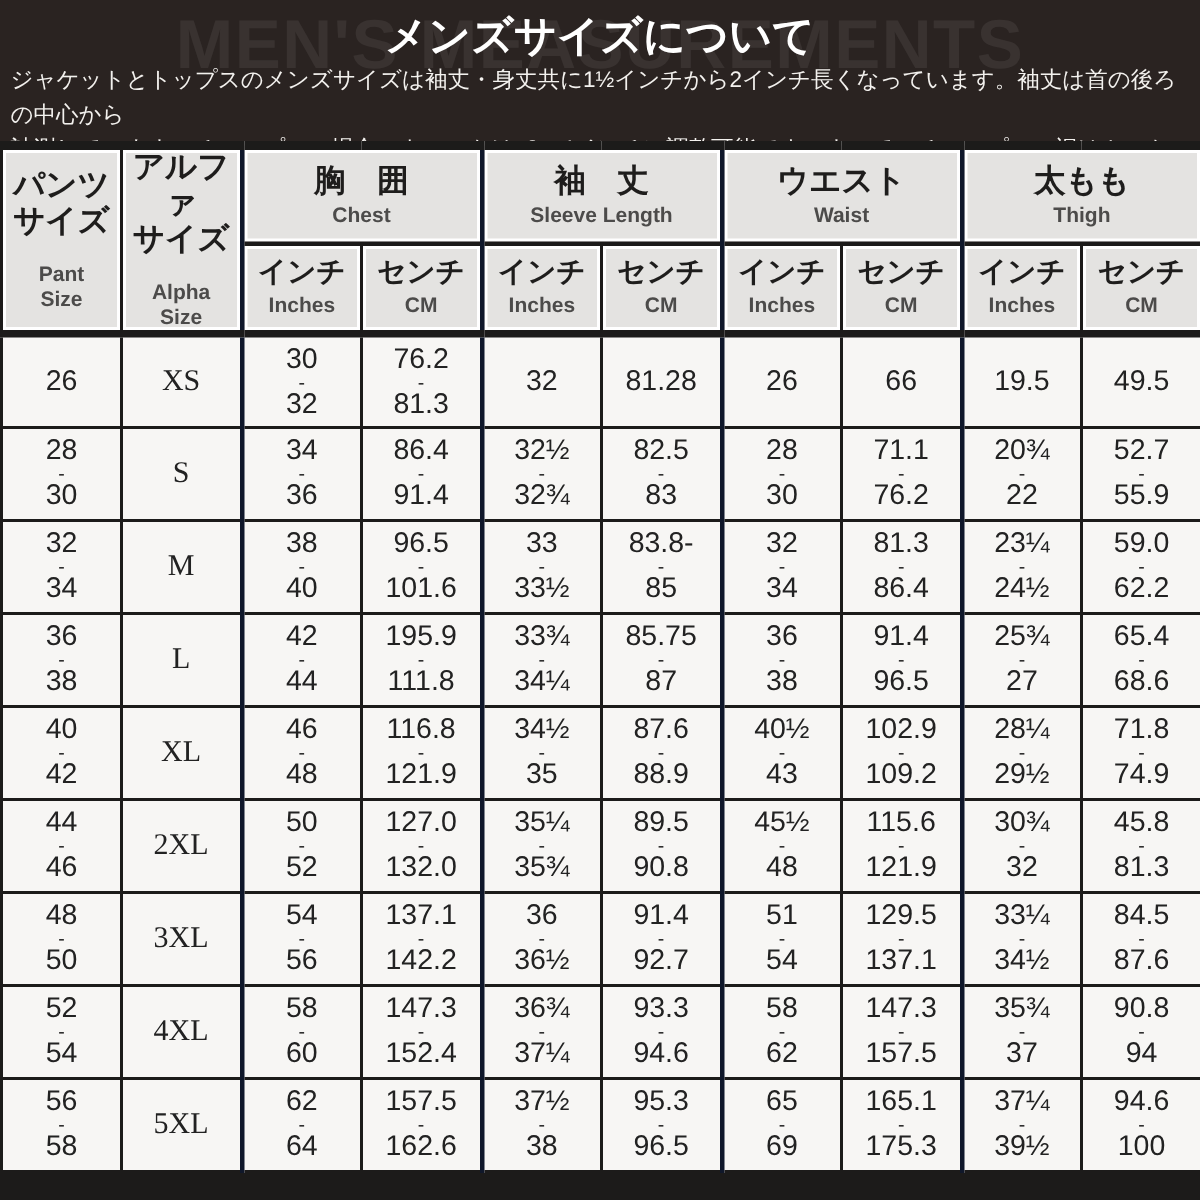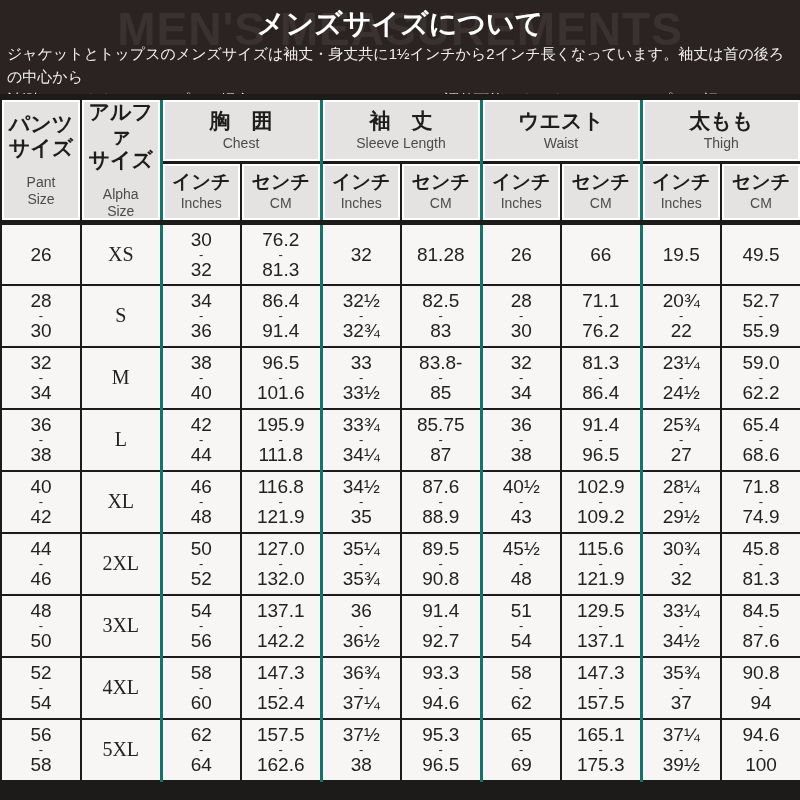--- a/index.html
+++ b/index.html
@@ -42,34 +42,34 @@
   th, td {
     border: 2px solid #1c1b1a;
     padding: 0; text-align: center; vertical-align: middle;
   }
   thead th {
     background: #e4e3e1;
     box-shadow: inset 0 0 0 2px #ffffff;
   }
   thead tr.group-row th { border-top: 6px solid #1c1b1a; height: 60px; }
   thead tr.sub-row th  { border-top: 3px solid #1c1b1a; height: 56px; margin-top: 24px; }
-  th.grp-start, td.grp-start { border-left: 3px solid #0f766e; }
+  th.grp-start, td.grp-start { border-left: 3px solid #0f172a; }
   tbody tr { height: 62px; }
   tbody tr:first-child td { border-top: 5px solid #1c1b1a; }
   tbody td { background: #f7f6f4; color: #222222; font-size: 19px; }
   td.alpha { font-size: 20px; font-family: Liberation Serif, serif; }
   .ja {
     display: block; font-weight: bold; color: #1e1d1c;
     font-size: 19px; line-height: 22px; white-space: pre-line;
   }
   .group-row .ja { font-size: 21px; line-height: 24px; }
   .en {
     display: block; color: #4c4b4a; font-size: 14px;
     line-height: 17px; white-space: pre-line; margin-top: 2px;
-    font-weight: normal;
+    font-weight: bold;
   }
   th.id-col { height: 122px; }
   th.id-col .en { margin-top: 14px; }
   td .num { display: block; line-height: 21px; }
   td .dash { display: block; font-size: 13px; line-height: 9px; }
 </style>
 </head>
 <body>
 
 <div class="page">

